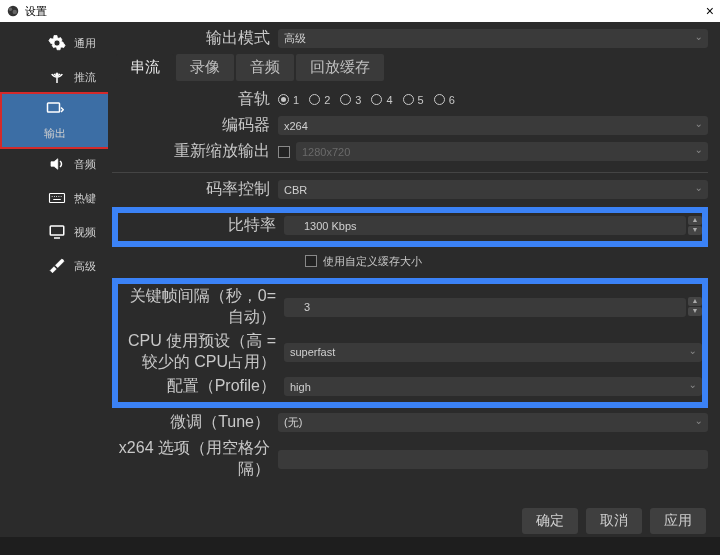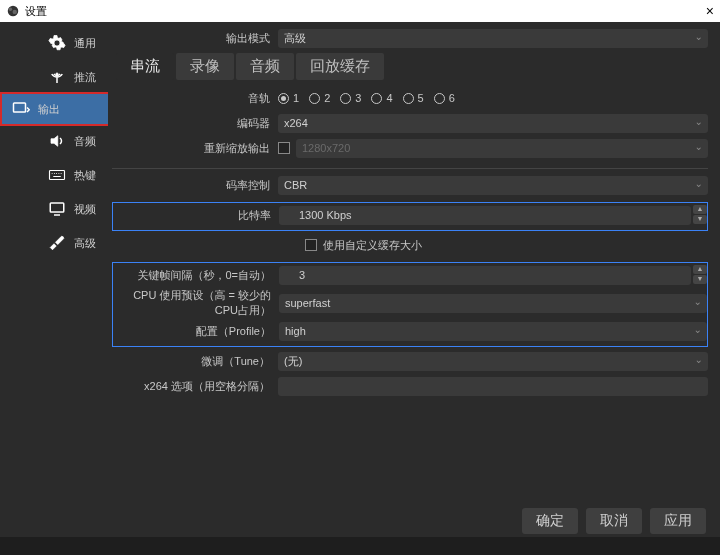--- a/index.html
+++ b/index.html
@@ -4,43 +4,43 @@
 <style>
 * { box-sizing: border-box; margin: 0; padding: 0; font-family: "Microsoft YaHei", sans-serif; }
 body { background: #1e1e1e; color: #c8c8c8; font-size: 11px; width: 720px; height: 555px; overflow: hidden; }
 .window { width: 720px; height: 537px; display: flex; flex-direction: column; }
 .titlebar { height: 22px; background: #fff; color: #000; display: flex; align-items: center; padding: 0 6px; font-size: 11px; }
 .titlebar .logo { width: 14px; height: 14px; margin-right: 5px; }
 .titlebar .close { margin-left: auto; font-size: 14px; cursor: pointer; }
 .body { flex: 1; display: flex; background: #2b2b2b; }
 .sidebar { width: 108px; background: #2b2b2b; display: flex; flex-direction: column; padding-top: 4px; }
 .side-item { display: flex; align-items: center; padding: 8px 10px; gap: 8px; cursor: pointer; color: #d0d0d0; margin-left: 38px; }
-.side-item.selected { background: #3c6ea5; border: 2px solid #d42a2a; border-right: none; margin: -2px 0; padding: 6px 10px; }
+.side-item.selected { background: #3c6ea5; border: 2px solid #d42a2a; border-right: none; margin: -2px 0; padding: 6px 10px; flex-direction: column; }
 .side-icon { width: 18px; height: 18px; display: inline-flex; align-items: center; justify-content: center; }
 .side-icon svg { fill: #fff; stroke: #fff; }
 .content { flex: 1; background: #2b2b2b; padding: 6px 12px 0 4px; display: flex; flex-direction: column; overflow: hidden; }
 .row { display: flex; align-items: center; margin-bottom: 5px; min-height: 20px; }
-.label { width: 166px; text-align: right; padding-right: 8px; color: #c8c8c8; font-size: 11px; }
+.label { width: 166px; text-align: right; padding-right: 8px; color: #c8c8c8; font-size: 16px; }
 .field { flex: 1; display: flex; align-items: center; }
 .select { flex: 1; background: #3a3a3a; color: #d0d0d0; height: 19px; padding: 0 6px; display: flex; align-items: center; border-radius: 3px; position: relative; cursor: pointer; }
 .select .chev { position: absolute; right: 5px; top: 2px; color: #888; font-size: 10px; }
 .select.disabled { color: #6a6a6a; }
 .spinner { width: 14px; display: flex; flex-direction: column; margin-left: 2px; }
 .spinner span { height: 9px; background: #454545; color: #aaa; font-size: 7px; text-align: center; line-height: 8px; cursor: pointer; border-radius: 2px; margin-bottom: 1px; }
 .input { flex: 1; background: #3a3a3a; color: #d0d0d0; height: 19px; padding: 0 20px; display: flex; align-items: center; border-radius: 3px; }
 .tabs { display: flex; gap: 0; margin-bottom: 8px; margin-left: 4px; }
 .tab { padding: 4px 14px; background: #3a3a3a; color: #c0c0c0; cursor: pointer; font-size: 15px; border-radius: 2px; margin-right: 2px; }
 .tab.active { background: #2b2b2b; color: #e8e8e8; }
 .radios { display: flex; align-items: center; gap: 10px; }
 .radio { display: inline-flex; align-items: center; gap: 4px; cursor: pointer; }
 .radio-dot { width: 11px; height: 11px; border-radius: 50%; border: 1.5px solid #c8c8c8; display: inline-flex; align-items: center; justify-content: center; }
 .radio-dot.sel::after { content: ""; width: 5px; height: 5px; background: #c8c8c8; border-radius: 50%; }
 .checkbox { width: 12px; height: 12px; border: 1px solid #888; background: #222; margin-right: 6px; cursor: pointer; }
 .divider { height: 1px; background: #444; margin: 5px 0 6px 0; }
-.redbox { border: 1px solid #3b82f6; padding: 2px 0; margin: 2px 0 4px 0; }
+.redbox { border: 6px solid #3b82f6; padding: 2px 0; margin: 2px 0 4px 0; }
 .redbox .row { margin-bottom: 3px; }
 .footer { height: 32px; display: flex; align-items: center; justify-content: flex-end; padding: 0 14px; gap: 8px; background: #2b2b2b; }
 .btn { background: #3f3f3f; color: #d0d0d0; padding: 4px 14px; cursor: pointer; border-radius: 3px; font-size: 14px; }
 </style>
 </head>
 <body>
 
 <div class="window">
   <div class="titlebar">
     <span class="logo">

